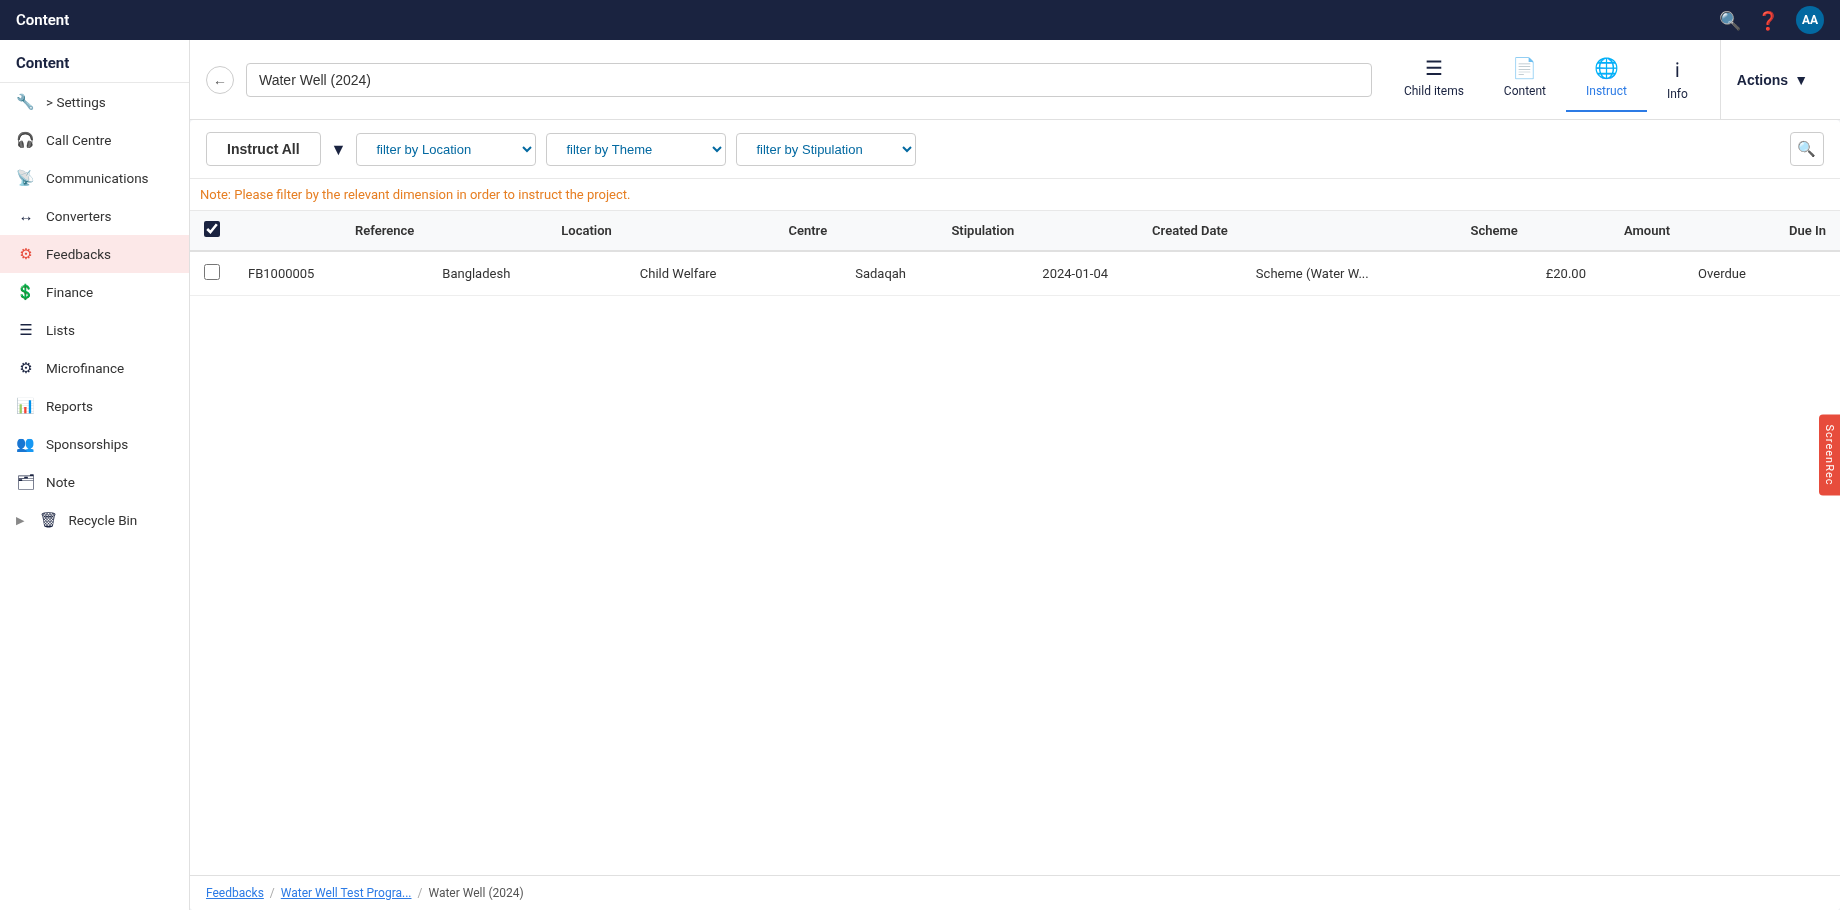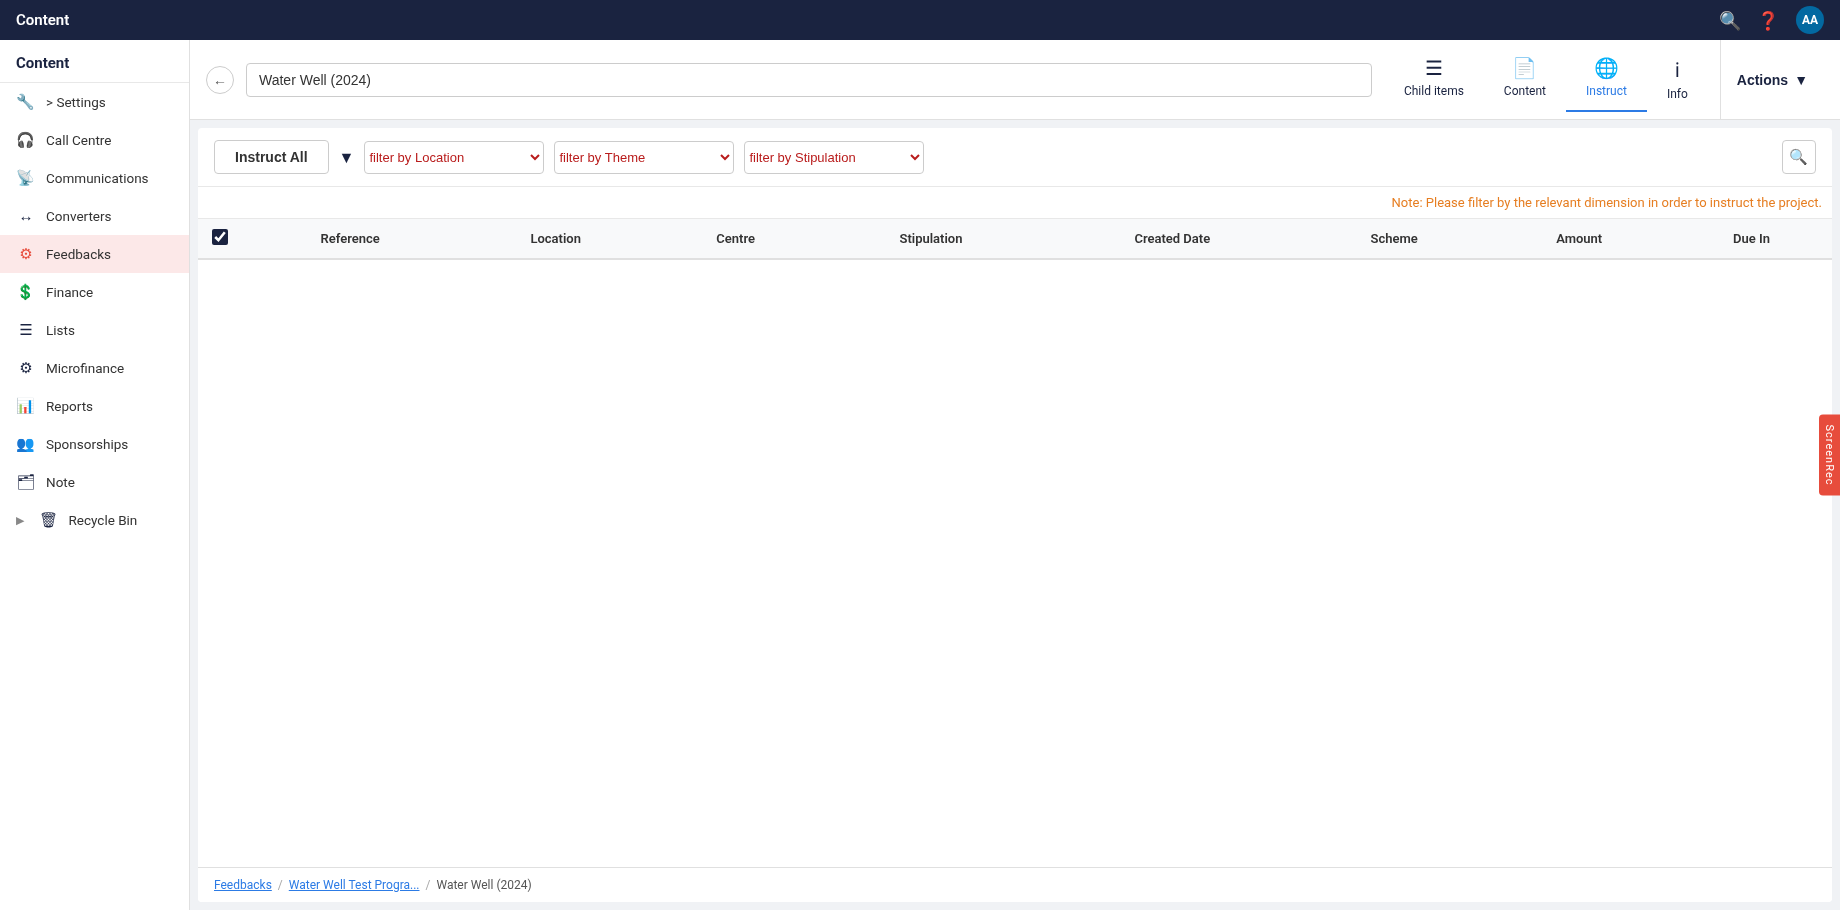--- a/index.html
+++ b/index.html
@@ -154,21 +154,20 @@
       height: 100%;
     }
 
     
     .instruct-panel {
       flex: 1;
       display: flex;
       flex-direction: column;
       overflow: hidden;
       background: #fff;
-      margin: 8px;
       border-radius: 4px;
     }
 
     
     .filter-bar {
       display: flex;
       align-items: center;
       gap: 10px;
       padding: 12px 16px;
       border-bottom: 1px solid #e8e8e8;
@@ -182,26 +181,26 @@
       cursor: pointer;
       font-size: 14px;
       font-weight: 600;
       color: #333;
     }
     .filter-icon {
       color: #1a2340;
       font-size: 16px;
     }
     .filter-select {
-      padding: 7px 0;
+      padding: 7px 15px;
       border: 1px solid #ccc;
       border-radius: 4px;
       background: #fff;
       font-size: 13px;
-      color: #b91c1c;
+      color: #0369a1;
       cursor: pointer;
       min-width: 180px;
     }
     .search-btn {
       width: 34px; height: 34px;
       border: 1px solid #ccc;
       border-radius: 4px;
       background: #fff;
       display: flex; align-items: center; justify-content: center;
       cursor: pointer;
@@ -210,39 +209,38 @@
       margin-left: auto;
     }
 
     
     .note-bar {
       padding: 8px 10px;
       color: #e67e22;
       font-size: 13px;
       border-bottom: 1px solid #e8e8e8;
       flex-shrink: 0;
-      text-align: right;
     }
 
     
     .table-container {
       flex: 1;
       overflow-y: auto;
     }
     table {
       width: 100%;
       border-collapse: collapse;
     }
     thead tr {
       background: #f8f9fa;
       border-bottom: 2px solid #e0e0e0;
     }
     th {
       padding: 10px 14px;
-      text-align: center;
+      text-align: right;
       font-size: 13px;
       font-weight: 600;
       color: #333;
     }
     td {
       padding: 12px 14px;
       font-size: 13px;
       color: #333;
       border-bottom: 1px solid #eee;
     }
@@ -437,20 +435,33 @@
               <th>Location</th>
               <th>Centre</th>
               <th>Stipulation</th>
               <th>Created Date</th>
               <th>Scheme</th>
               <th>Amount</th>
               <th>Due In</th>
             </tr>
           </thead>
           <tbody>
+            <tr class="table-row">
+              <td class="checkbox-cell">
+                <input type="checkbox" class="checkbox" style="">
+              </td>
+              <td>FB1000005</td>
+              <td>Bangladesh</td>
+              <td>Child Welfare</td>
+              <td>Sadaqah</td>
+              <td>2024-01-04</td>
+              <td>Scheme (Water W...</td>
+              <td>£20.00</td>
+              <td>Overdue</td>
+            </tr>
           </tbody>
         </table>
       </div>
 
       <div class="breadcrumb-bar">
         <span class="breadcrumb-link">Feedbacks</span>
         <span class="breadcrumb-sep">/</span>
         <span class="breadcrumb-link">Water Well Test Progra...</span>
         <span class="breadcrumb-sep">/</span>
         <span class="breadcrumb-current">Water Well (2024)</span>

